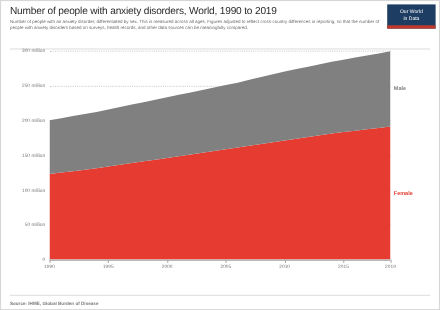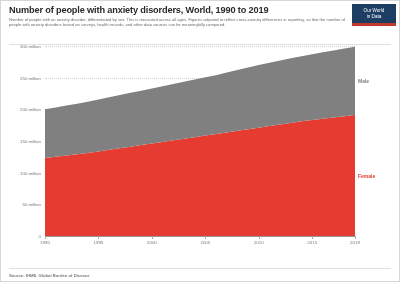--- a/index.html
+++ b/index.html
@@ -15,21 +15,21 @@
     position:absolute;inset:0;
     border:1px solid #d7d7d7;
     box-sizing:border-box;
   }
   
   .header{
     position:absolute;left:9px;top:5px;width:340px;
   }
   .title{
     font-size:9.2px;
-    font-weight:700;
+    font-weight:400;
     color:#2a2a2a;
     letter-spacing:-0.15px;
     line-height:11px;
     margin:0 0 2px 0;
     white-space:nowrap;
   }
   .subtitle{
     font-size:4.1px;
     line-height:4.9px;
     color:#6a6a6a;

